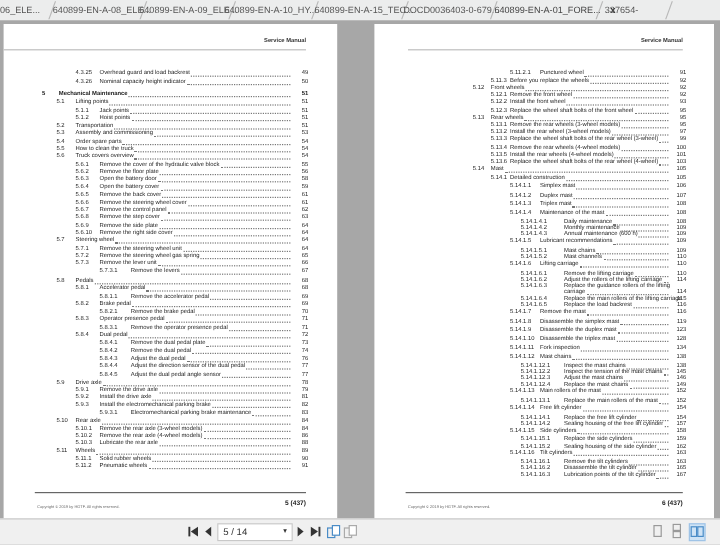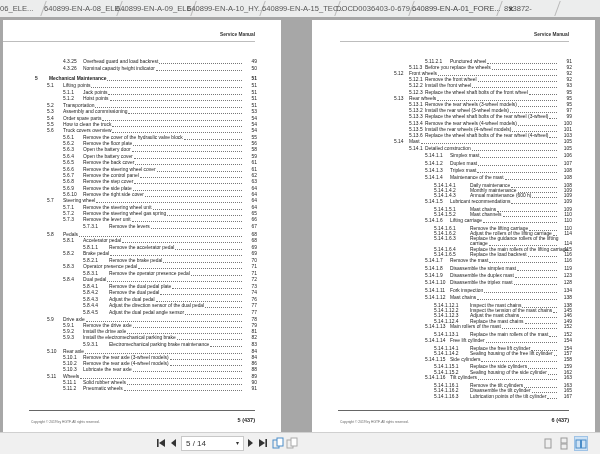--- a/index.html
+++ b/index.html
@@ -37,21 +37,21 @@
 <body>
 
 <div class="tabbar" id="tabbar">
     <div class="tab sep" style="left: -6px; width: 50px;"><span>06_ELE...</span></div>
     <div class="tab sep" style="left: 38px; width: 82px;"><span>640899-EN-A-08_ELE...</span></div>
     <div class="tab sep" style="left: 110px; width: 84px;"><span>640899-EN-A-09_ELE...</span></div>
     <div class="tab sep" style="left: 181px; width: 82px;"><span>640899-EN-A-10_HY...</span></div>
     <div class="tab sep" style="left: 256px; width: 82px;"><span>640899-EN-A-15_TEC...</span></div>
     <div class="tab sep" style="left: 330px; width: 82px;"><span>DOCD0036403-0-679...</span></div>
     <div class="tab sep active" style="left: 406px; width: 94px;"><span>640899-EN-A-01_FORE...</span><span class="close">x</span></div>
-    <div class="tab sep" style="left: 498px; width: 60px;"><span>893872-</span></div>
+    <div class="tab sep" style="left: 498px; width: 60px;"><span>337654-</span></div>
   </div>
 
 <div class="viewer">
   <div class="page left">
     <div class="hdr">Service Manual</div>
     <div class="hdrline"></div>
     <div class="toc" id="toc-left">
         <div class="row" style="top: 39px; left: 60px; width: 194px;">
           <span class="num">4.3.25</span>
           <span class="ttl" style="left: 20px;">Overhead guard and load backrest</span>

